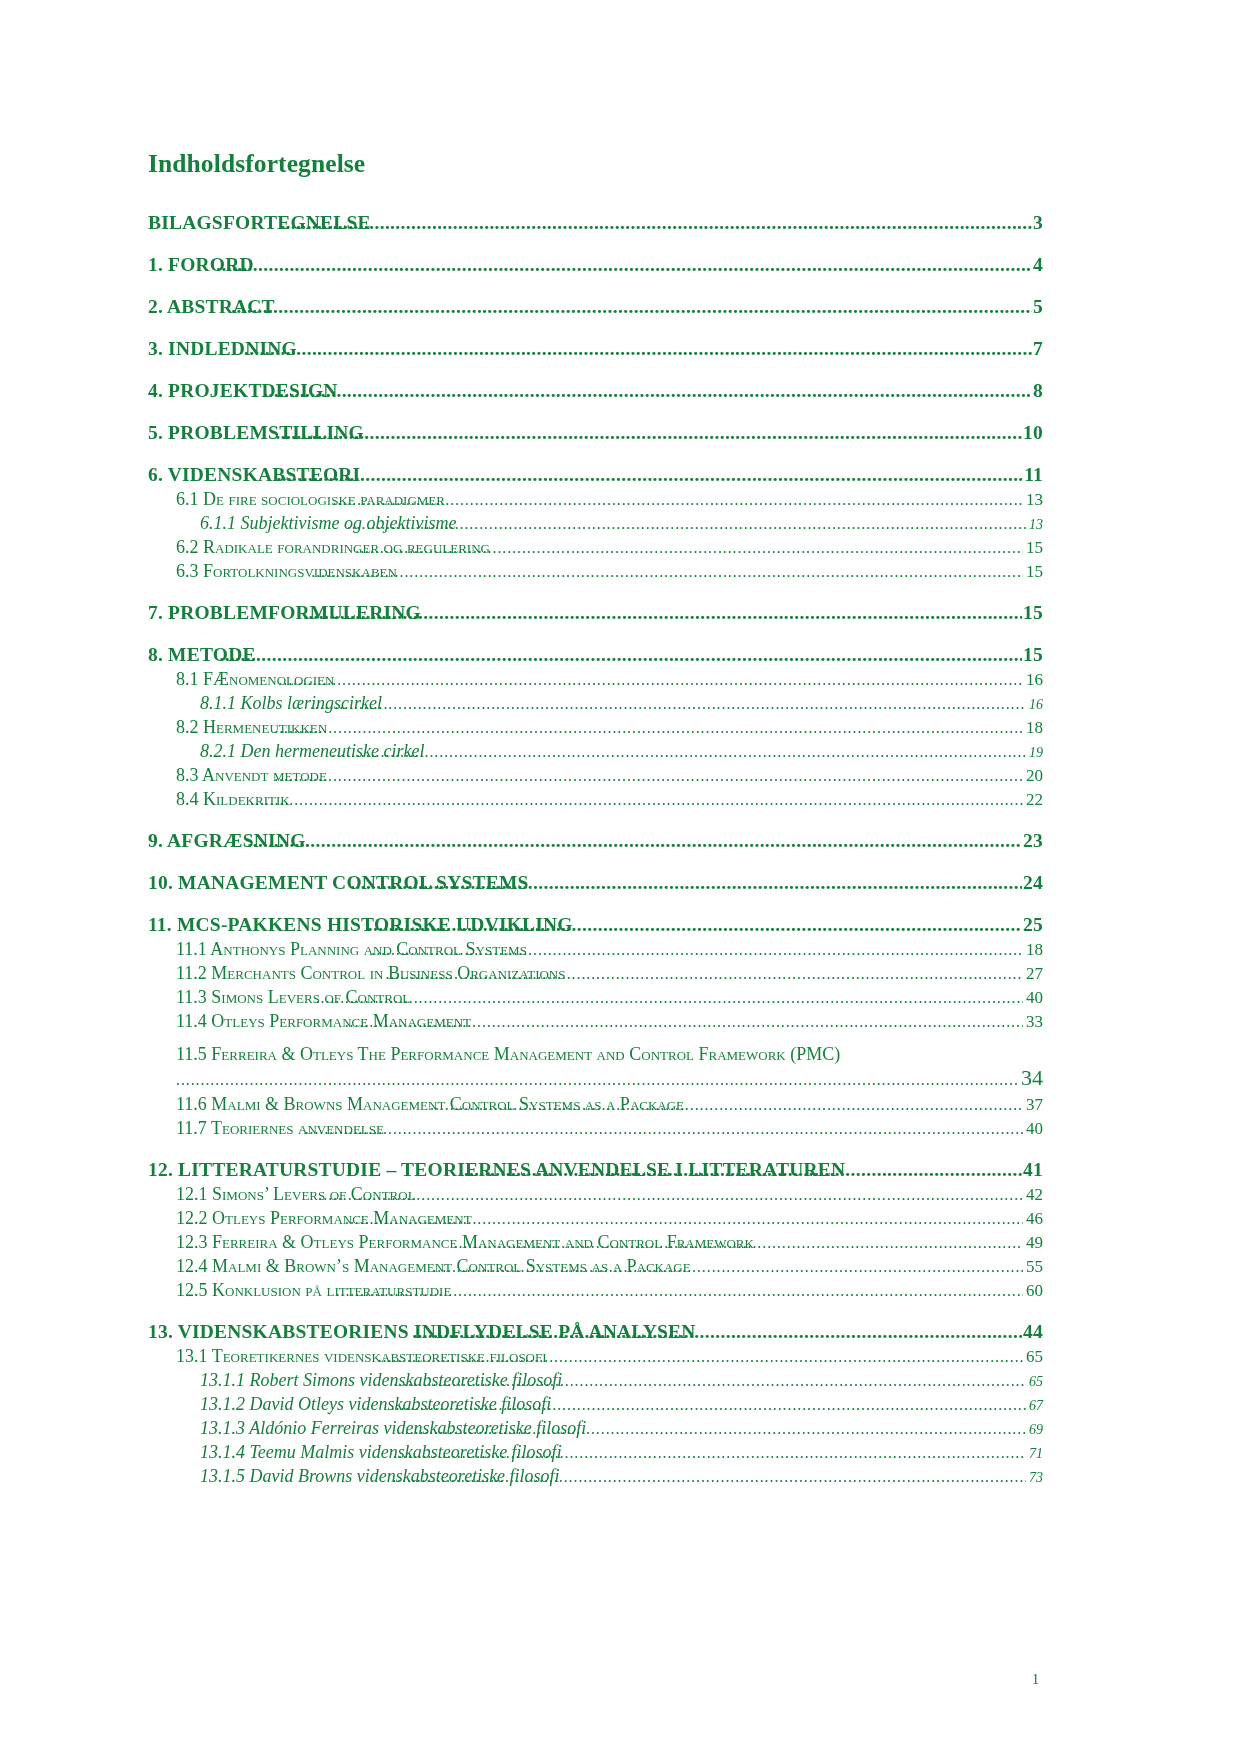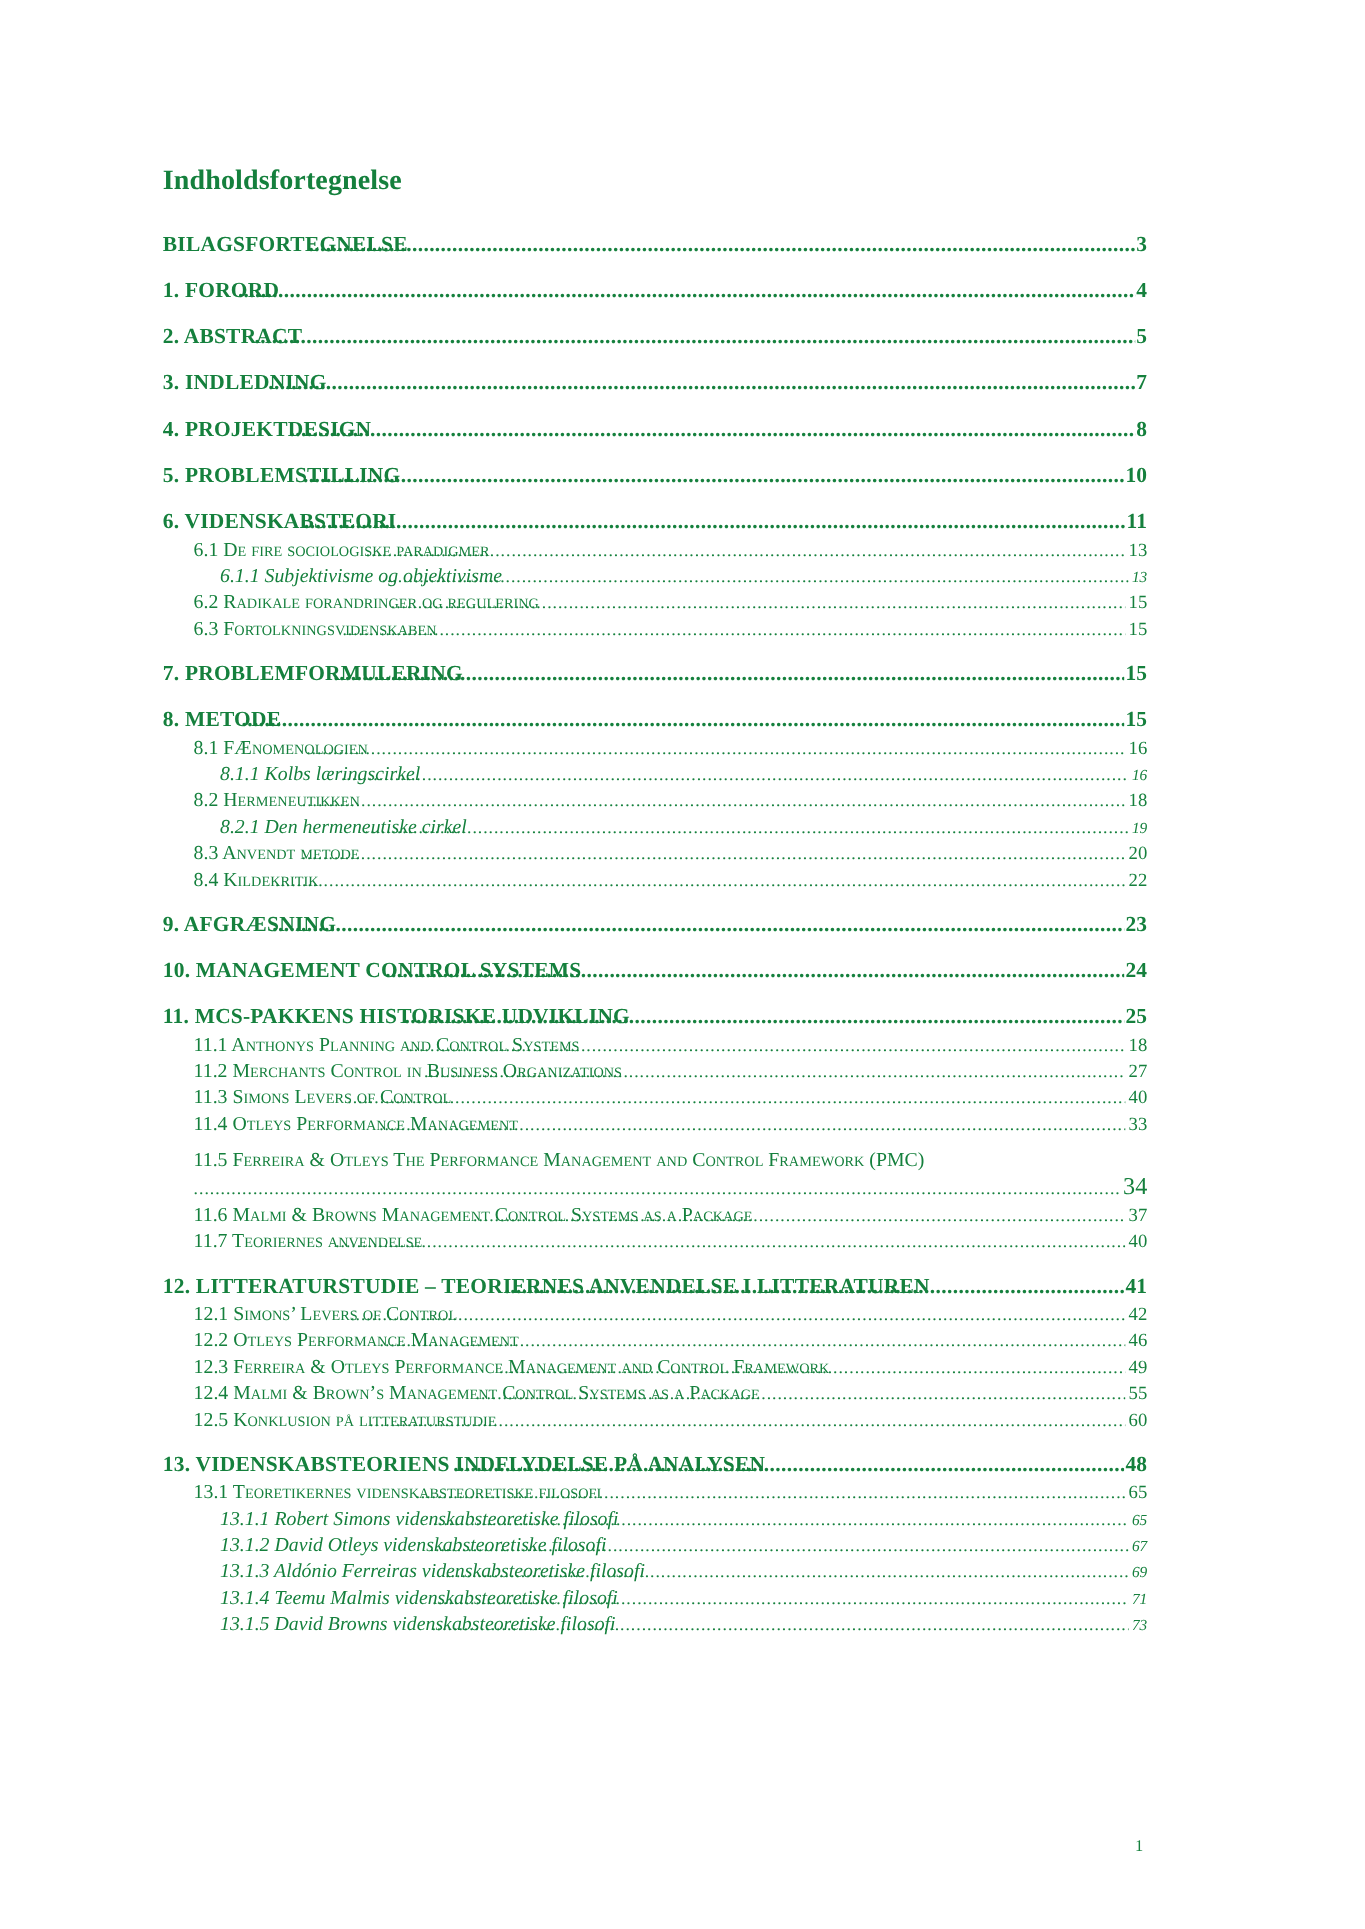--- a/index.html
+++ b/index.html
@@ -315,21 +315,21 @@
           <span class="toc-page">55</span>
         </div>
         <div class="toc-entry lvl2">
           <span class="toc-label">12.5 Konklusion på litteraturstudie</span>
           <span class="toc-dots"></span>
           <span class="toc-page">60</span>
         </div>
         <div class="toc-entry lvl1">
           <span class="toc-label">13. VIDENSKABSTEORIENS INDFLYDELSE PÅ ANALYSEN</span>
           <span class="toc-dots"></span>
-          <span class="toc-page">48</span>
+          <span class="toc-page">44</span>
         </div>
         <div class="toc-entry lvl2">
           <span class="toc-label">13.1 Teoretikernes videnskabsteoretiske filosofi</span>
           <span class="toc-dots"></span>
           <span class="toc-page">65</span>
         </div>
         <div class="toc-entry lvl3">
           <span class="toc-label">13.1.1 Robert Simons videnskabsteoretiske filosofi</span>
           <span class="toc-dots"></span>
           <span class="toc-page">65</span>

